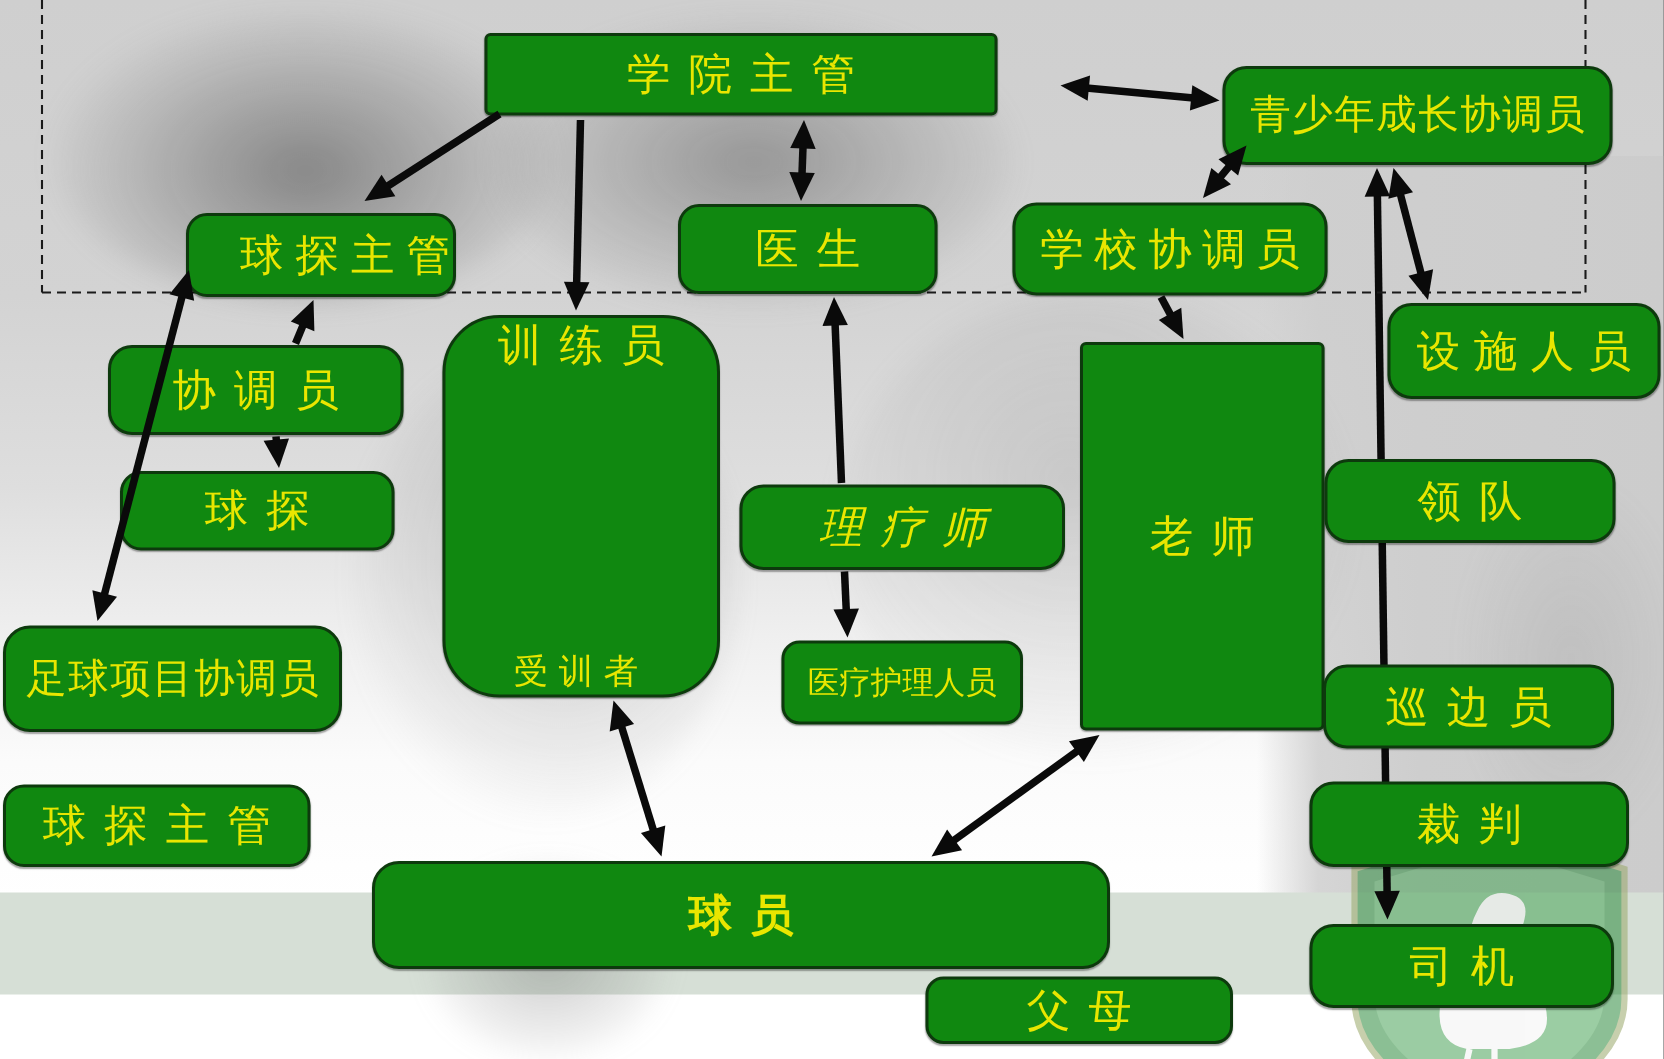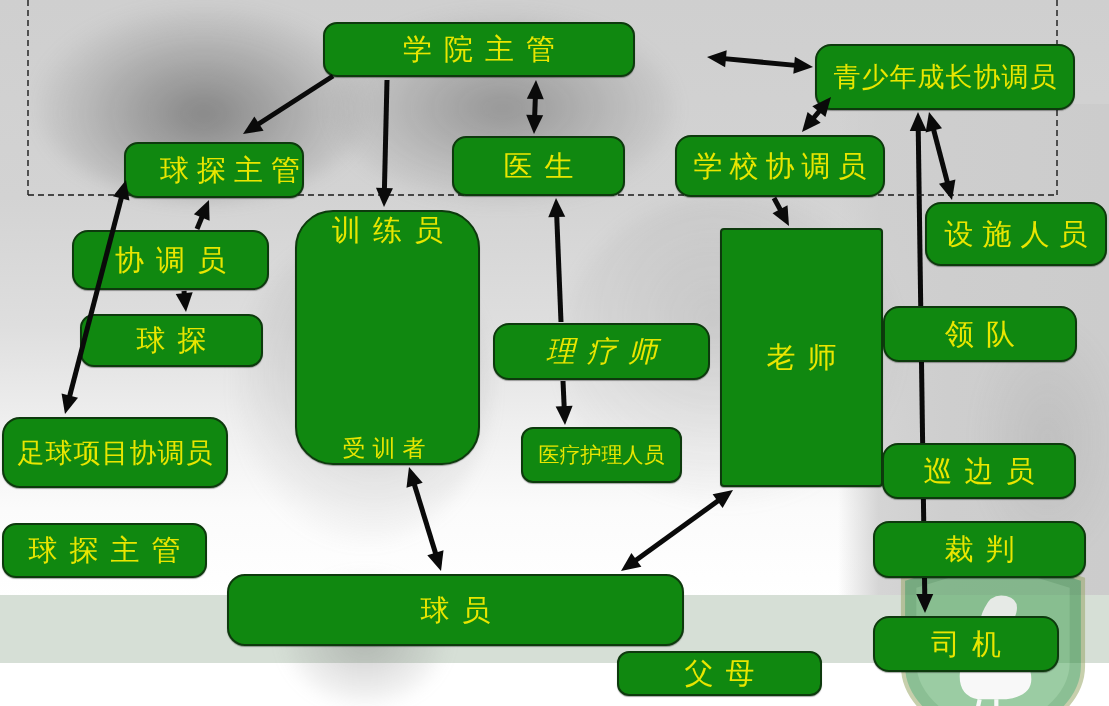--- a/index.html
+++ b/index.html
@@ -50,21 +50,21 @@
       <g>
         <line x1="918.1676483074447" y1="123.99882886139355" x2="924.8323516925553" y2="601.0011711386064" stroke="#0a0a0a" stroke-width="5"></line>
         <polygon points="925,613 916.235386403059,594.1206051872334 933.2337272900331,593.8831034183536" fill="#0a0a0a"></polygon>
         <polygon points="918,112 926.7646135969411,130.87939481276652 909.766272709967,131.11689658164642" fill="#0a0a0a"></polygon>
       </g>
       <line x1="28" y1="0" x2="28" y2="195" stroke="#1a1a1a" stroke-width="1.4" stroke-dasharray="6 4"></line>
       <line x1="28" y1="195" x2="1057" y2="195" stroke="#1a1a1a" stroke-width="1.4" stroke-dasharray="6 4"></line>
       <line x1="1057" y1="0" x2="1057" y2="195" stroke="#1a1a1a" stroke-width="1.4" stroke-dasharray="6 4"></line>
     </svg>
   <div id="nodes" style="position:absolute;left:0;top:0;width:1109px;height:706px;">
-      <div class="node" style="left: 323px; top: 22px; width: 312px; height: 55px; border-radius: 14px; background: rgb(16, 136, 16); border-color: rgb(13, 58, 13);">
+      <div class="node" style="left: 323px; top: 22px; width: 342px; height: 55px; border-radius: 4px; background: rgb(16, 136, 16); border-color: rgb(13, 58, 13);">
         <span class="lbl" style="font-size: 29px; letter-spacing: 12px; color: rgb(233, 230, 0); text-indent: 12px;">学院主管</span>
       </div>
       <div class="node" style="left: 815px; top: 44px; width: 260px; height: 66px; border-radius: 16px; background: rgb(16, 136, 16); border-color: rgb(13, 58, 13);">
         <span class="lbl" style="font-size: 27px; letter-spacing: 1px; color: rgb(233, 230, 0); text-indent: 1px;">青少年成长协调员</span>
       </div>
       <div class="node" style="left: 124px; top: 142px; width: 180px; height: 56px; border-radius: 14px; background: rgb(16, 136, 16); border-color: rgb(13, 58, 13); padding-left: 32px;">
         <span class="lbl" style="font-size: 29px; letter-spacing: 8px; color: rgb(233, 230, 0); text-indent: 8px;">球探主管</span>
       </div>
       <div class="node" style="left: 72px; top: 230px; width: 197px; height: 60px; border-radius: 16px; background: rgb(16, 136, 16); border-color: rgb(13, 58, 13);">
         <span class="lbl" style="font-size: 29px; letter-spacing: 12px; color: rgb(233, 230, 0); text-indent: 12px;">协调员</span>
@@ -102,24 +102,24 @@
       </div>
       <div class="node" style="left: 883px; top: 306px; width: 194px; height: 56px; border-radius: 16px; background: rgb(16, 136, 16); border-color: rgb(13, 58, 13);">
         <span class="lbl" style="font-size: 29px; letter-spacing: 12px; color: rgb(233, 230, 0); text-indent: 12px;">领队</span>
       </div>
       <div class="node" style="left: 882px; top: 443px; width: 194px; height: 56px; border-radius: 16px; background: rgb(16, 136, 16); border-color: rgb(13, 58, 13);">
         <span class="lbl" style="font-size: 29px; letter-spacing: 12px; color: rgb(233, 230, 0); text-indent: 12px;">巡边员</span>
       </div>
       <div class="node" style="left: 873px; top: 521px; width: 213px; height: 57px; border-radius: 16px; background: rgb(16, 136, 16); border-color: rgb(13, 58, 13);">
         <span class="lbl" style="font-size: 29px; letter-spacing: 12px; color: rgb(233, 230, 0); text-indent: 12px;">裁判</span>
       </div>
-      <div class="node" style="left: 873px; top: 616px; width: 186px; height: 56px; border-radius: 16px; background: rgb(16, 136, 16); border-color: rgb(13, 58, 13);">
+      <div class="node" style="left: 873px; top: 616px; width: 203px; height: 56px; border-radius: 16px; background: rgb(16, 136, 16); border-color: rgb(13, 58, 13);">
         <span class="lbl" style="font-size: 29px; letter-spacing: 12px; color: rgb(233, 230, 0); text-indent: 12px;">司机</span>
       </div>
-      <div class="node" style="left: 227px; top: 574px; width: 457px; height: 72px; border-radius: 18px; background: rgb(16, 136, 16); border-color: rgb(13, 58, 13);">
+      <div class="node" style="left: 248px; top: 574px; width: 492px; height: 72px; border-radius: 18px; background: rgb(16, 136, 16); border-color: rgb(13, 58, 13); font-weight: bold;">
         <span class="lbl" style="font-size: 29px; letter-spacing: 12px; color: rgb(233, 230, 0); text-indent: 12px;">球员</span>
       </div>
       <div class="node" style="left: 617px; top: 651px; width: 205px; height: 45px; border-radius: 12px; background: rgb(16, 136, 16); border-color: rgb(13, 58, 13);">
         <span class="lbl" style="font-size: 29px; letter-spacing: 12px; color: rgb(233, 230, 0); text-indent: 12px;">父母</span>
       </div>
     </div>
   <svg class="edges" id="edges-front" viewBox="0 0 1109 706">
       <g>
         <line x1="333" y1="76" x2="253.08685242112358" y2="127.49958399527591" stroke="#0a0a0a" stroke-width="5"></line>
         <polygon points="243,134 254.36638833009945,116.56282086089098 263.5753110034586,130.85252845748272" fill="#0a0a0a"></polygon>

